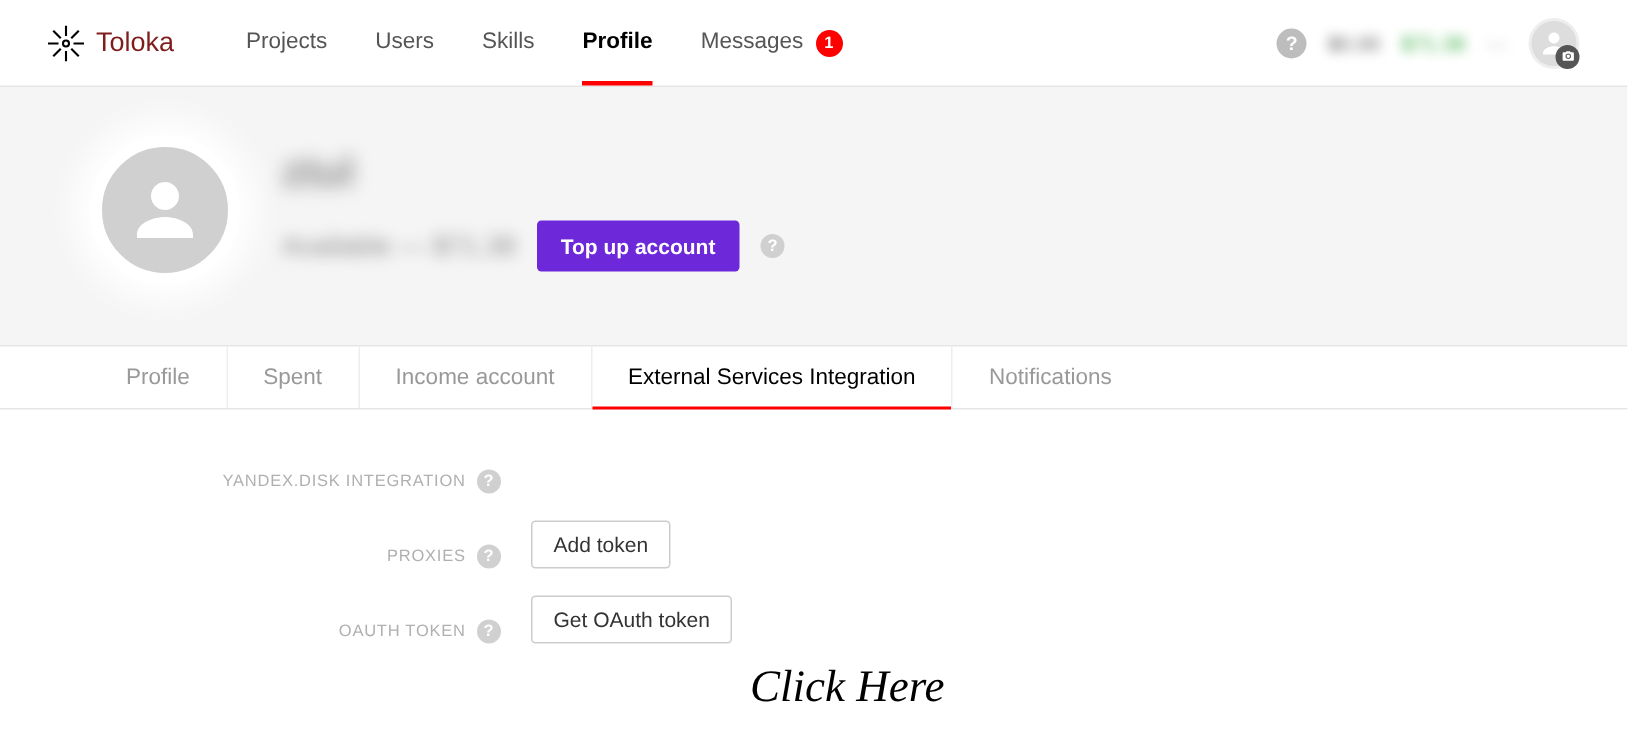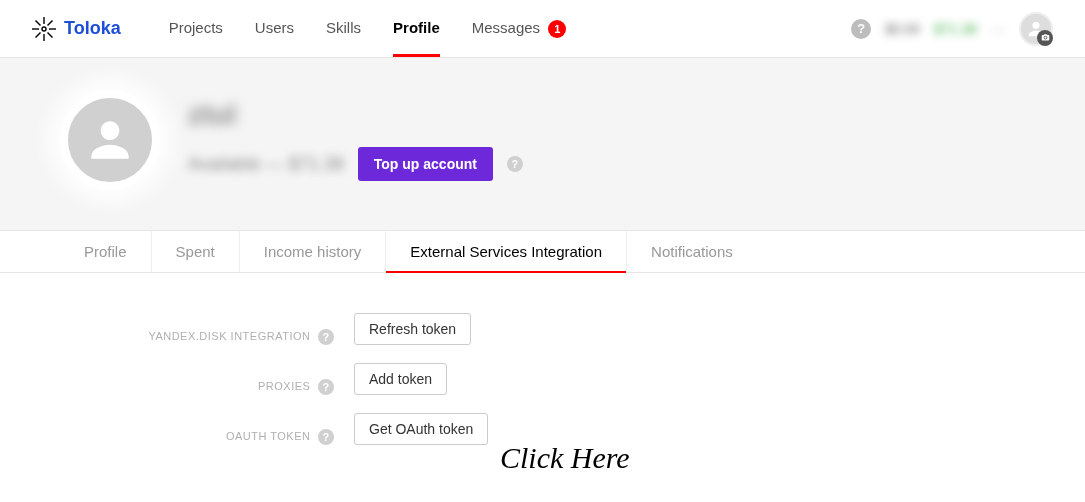--- a/index.html
+++ b/index.html
@@ -8,21 +8,21 @@
     
     .topnav {
       display: flex;
       align-items: center;
       height: 58px;
       padding: 0 32px;
       border-bottom: 1px solid #e6e6e6;
     }
     .logo-wrap { display: flex; align-items: center; gap: 8px; }
     .logo-wrap svg { width: 24px; height: 24px; }
-    .brand { font-size: 18px; font-weight: 700; color: #1d4ed8; }
+    .brand { font-size: 18px; font-weight: 400; color: #7f1d1d; }
     .navlinks { display: flex; gap: 32px; margin-left: 48px; }
     .navlink {
       font-size: 15px;
       color: #555;
       cursor: pointer;
       padding: 18px 0;
       position: relative;
     }
     .navlink.active { color: #000; font-weight: 700; }
     .navlink.active::after {
@@ -210,36 +210,33 @@
         <span class="small-help">?</span>
       </div>
     </div>
   </div>
 </div>
 
 <div class="subtabs-wrap">
   <div class="subtabs">
     <div class="subtab">Profile</div>
     <div class="subtab">Spent</div>
-    <div class="subtab">Income history</div>
+    <div class="subtab">Income account</div>
     <div class="subtab active">External Services Integration</div>
     <div class="subtab">Notifications</div>
   </div>
 </div>
 
 <div class="settings">
 
   <div class="settings-row">
     <div class="settings-label">
       <span>YANDEX.DISK INTEGRATION</span>
       <span class="small-help">?</span>
     </div>
-    <div class="settings-action">
-      <button class="outline-btn">Refresh token</button>
-    </div>
   </div>
 
   <div class="settings-row">
     <div class="settings-label">
       <span>PROXIES</span>
       <span class="small-help">?</span>
     </div>
     <div class="settings-action">
       <button class="outline-btn">Add token</button>
     </div>

